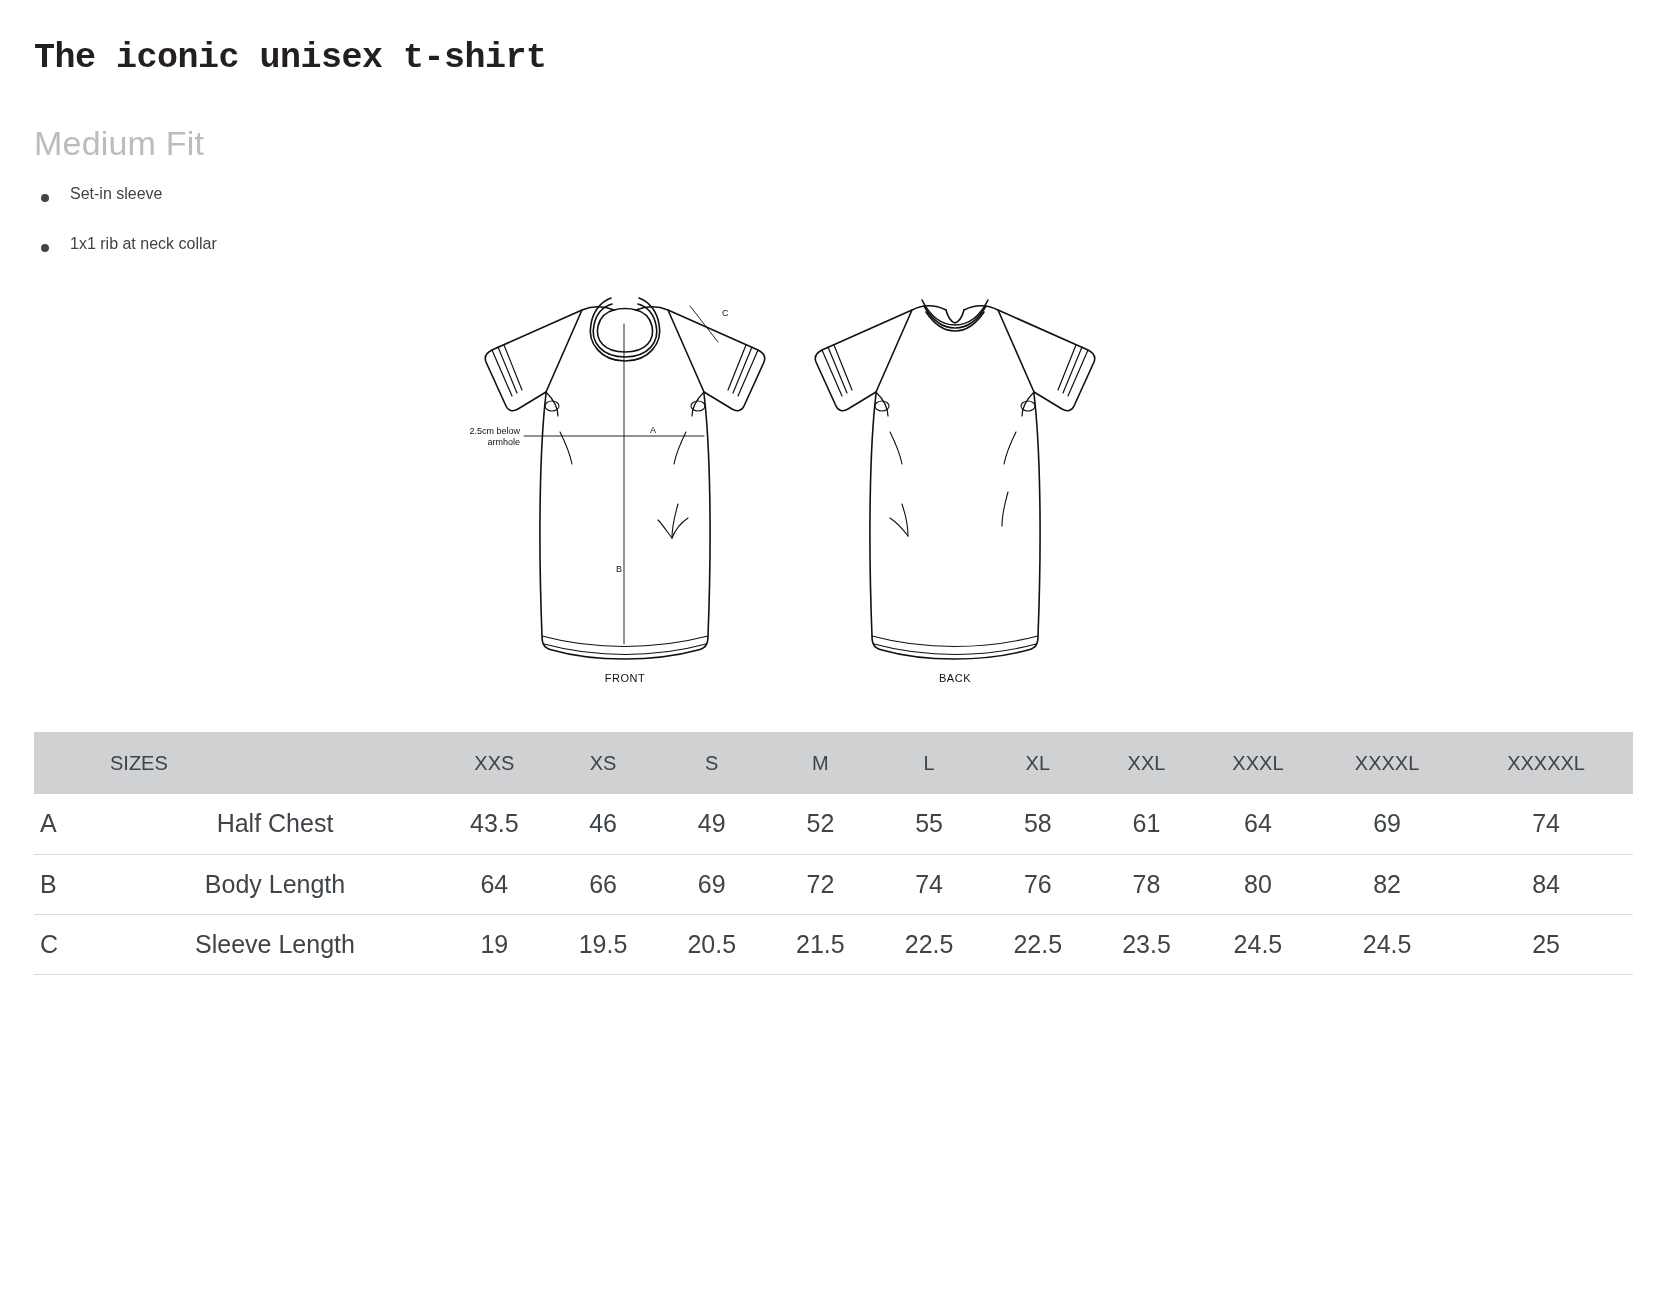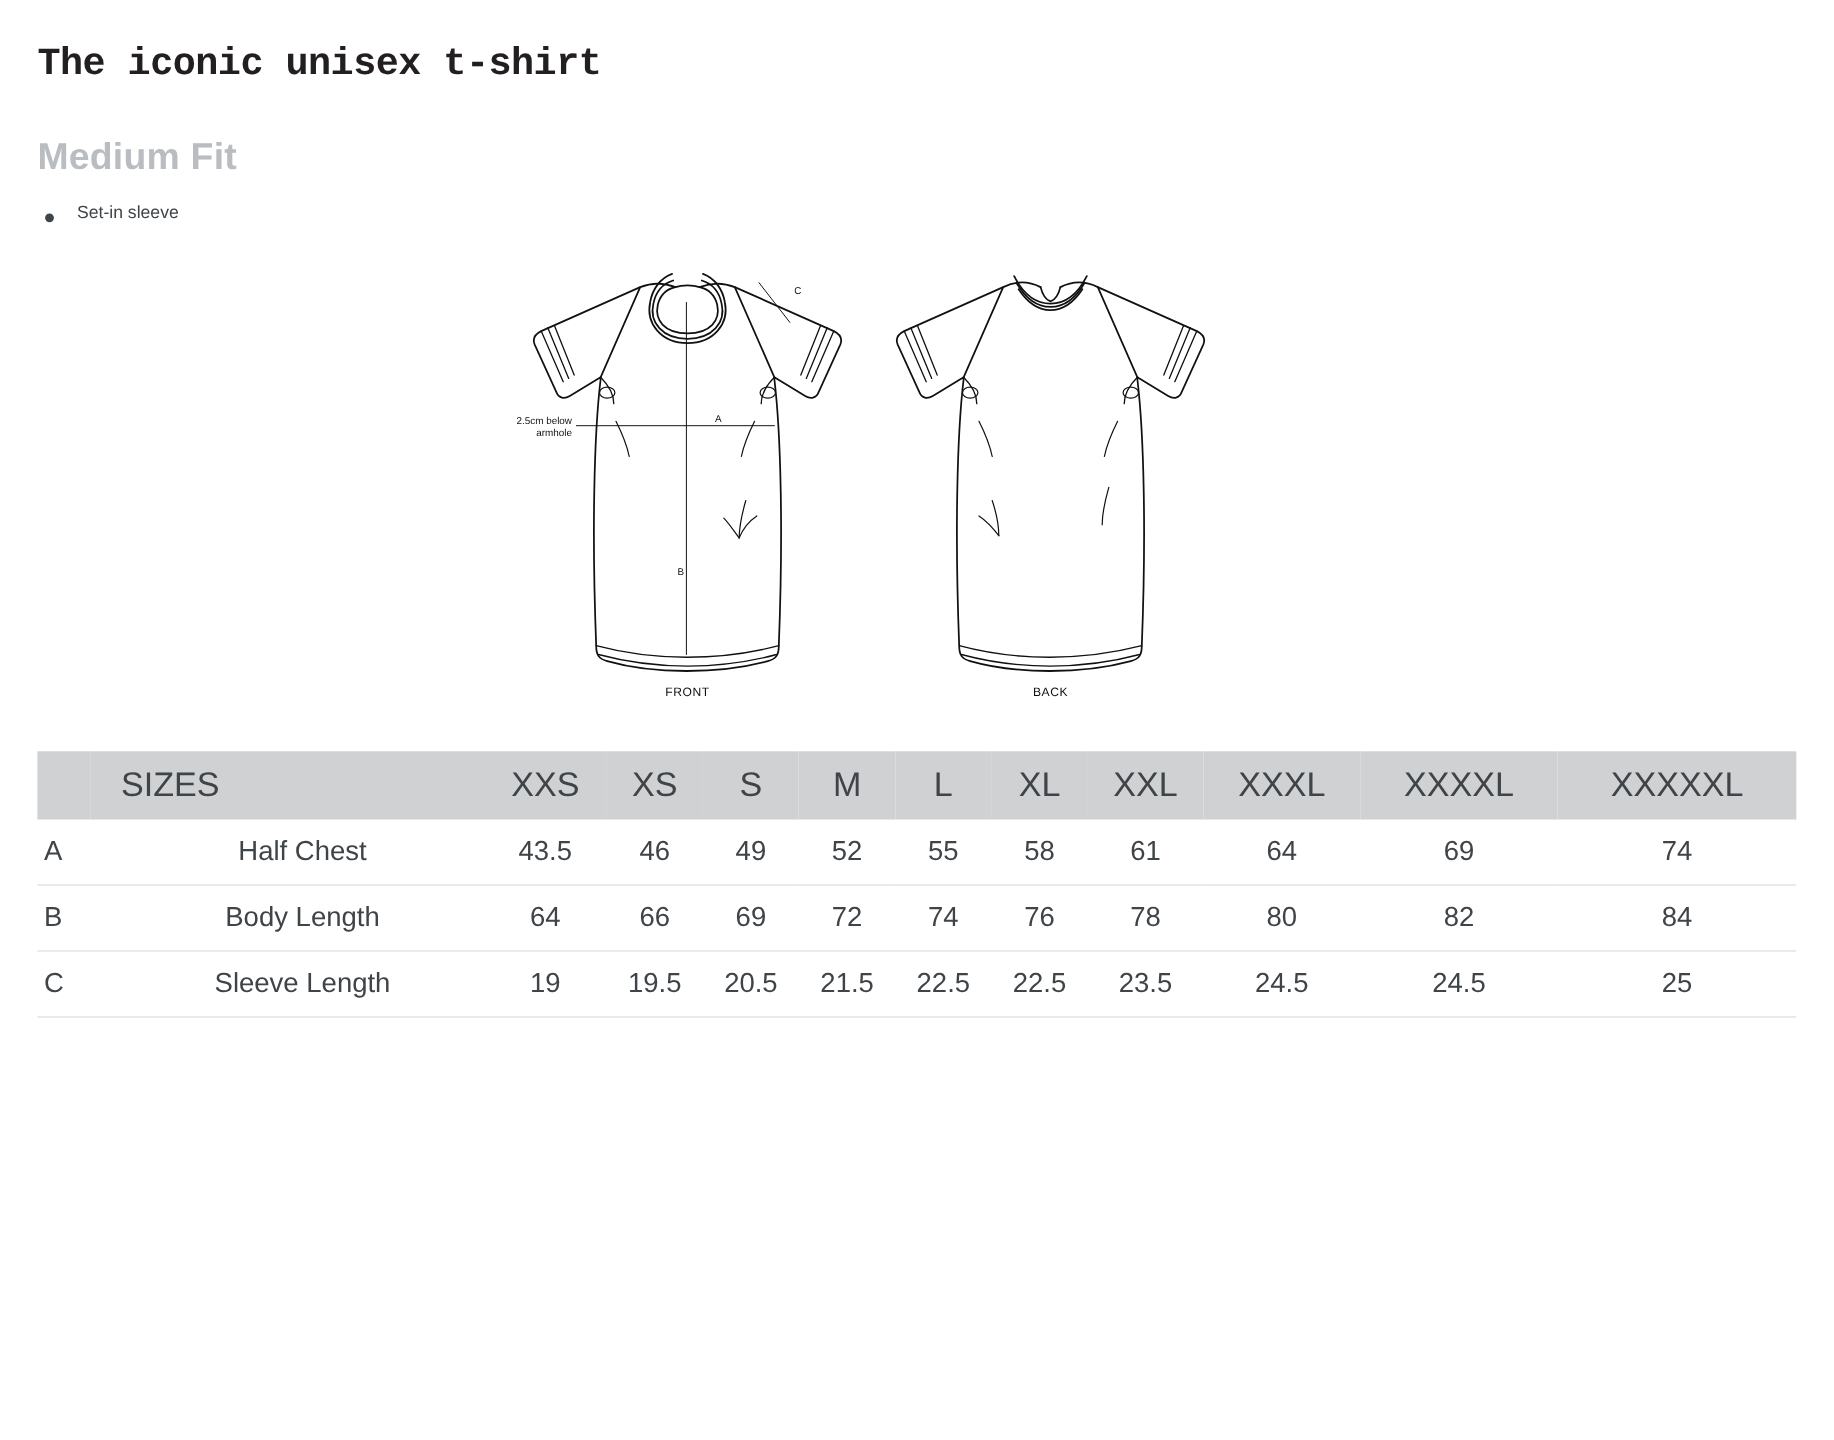--- a/index.html
+++ b/index.html
@@ -25,21 +25,21 @@
     font-size: 35px;
     font-weight: bold;
     color: #231f20;
     letter-spacing: -0.5px;
     margin: 38px 0 0 0;
     font-family: Liberation Mono, monospace;
   }
   .subtitle {
     font-size: 34px;
     color: #b9bcc0;
-    font-weight: bold;
+    font-weight: normal;
     margin: 46px 0 0 0;
     letter-spacing: 0.2px;
   }
   ul.features {
     list-style: none;
     margin: 22px 0 0 0;
     padding: 0;
   }
   ul.features li {
     position: relative;
@@ -78,21 +78,21 @@
   table.sizes th, table.sizes td {
     padding: 0;
     font-weight: normal;
   }
   table.sizes thead tr {
     background: #cfd1d3;
     height: 62px;
   }
   table.sizes thead th {
     color: #3f4448;
-    font-size: 31px;
+    font-size: 20px;
     text-align: center;
   }
   table.sizes thead th.code-col {
     width: 42px;
   }
   table.sizes thead th.label-col {
     text-align: left;
     padding-left: 28px;
     width: 330px;
   }
@@ -128,20 +128,21 @@
 </head>
 <body>
 
 <div class="page">
 
   <h1 class="title">The iconic unisex t-shirt</h1>
   <h2 class="subtitle">Medium Fit</h2>
 
   <ul class="features">
     <li>Set-in sleeve</li>
+    <li>1x1 rib at neck collar</li>
   </ul>
 
   <div class="art">
     <svg width="760" height="430" viewBox="0 0 760 430">
       <g fill="none" stroke="#111" stroke-width="1.6" stroke-linejoin="round" stroke-linecap="round">
 
         <g>
           <path d="M160 26 C150 22 140 21 128 26 L38 66 C32 69 30 73 32 78 L52 122 C54 127 59 128 64 125 L92 108 L92 110 C86 160 84 250 88 352 C88 360 90 364 98 366 C140 378 200 378 244 366 C252 364 254 360 254 352 C258 250 256 160 250 110 L250 108 L278 125 C283 128 288 127 290 122 L310 78 C312 73 310 69 304 66 L214 26 C202 21 192 22 182 26"></path>
 
           <path d="M160 26 C151 28 146 34 144 42 C141 56 150 68 171 68 C192 68 201 56 198 42 C196 34 191 28 182 26"></path>

